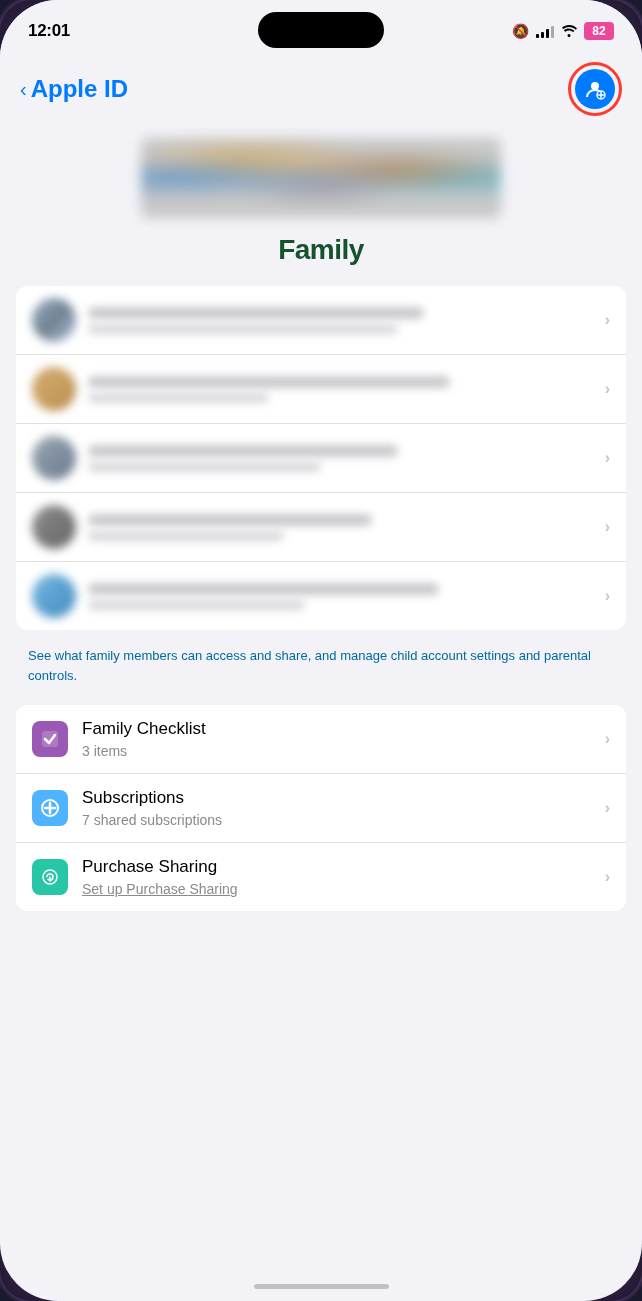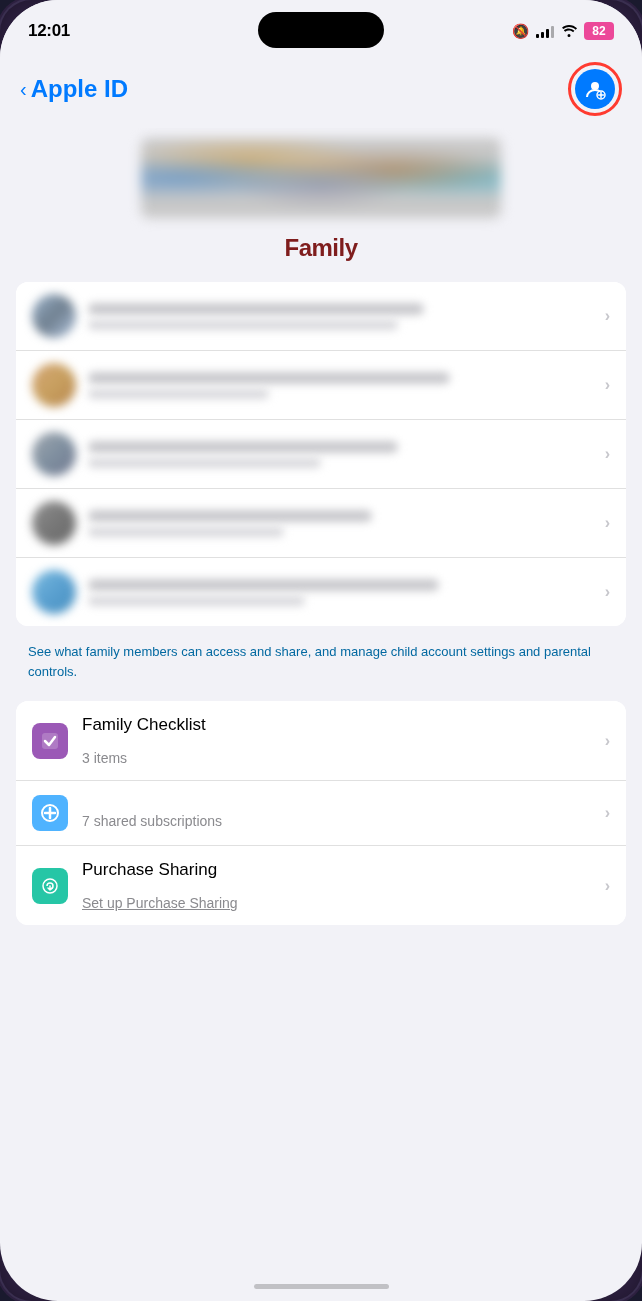--- a/index.html
+++ b/index.html
@@ -218,23 +218,23 @@
       background:
         radial-gradient(ellipse at 10% 50%, rgba(100,150,200,0.8) 0%, transparent 40%),
         radial-gradient(ellipse at 30% 30%, rgba(210,170,100,0.8) 0%, transparent 35%),
         radial-gradient(ellipse at 50% 60%, rgba(150,150,170,0.7) 0%, transparent 35%),
         radial-gradient(ellipse at 70% 40%, rgba(180,140,100,0.8) 0%, transparent 35%),
         radial-gradient(ellipse at 90% 50%, rgba(100,180,200,0.8) 0%, transparent 40%);
       background-color: #c8c8c8;
     }
 
     .family-title {
-      font-size: 24px;
+      font-size: 28px;
       font-weight: 700;
-      color: #7f1d1d;
+      color: #14532d;
       letter-spacing: -0.5px;
     }
 
     
     .members-section {
       background: #fff;
       border-radius: 12px;
       margin: 0 16px 8px 16px;
       overflow: hidden;
     }
@@ -345,21 +345,21 @@
 
     .feature-title {
       font-size: 17px;
       font-weight: 400;
       color: #000;
     }
 
     .feature-subtitle {
       font-size: 14px;
       color: #8a8a8e;
-      margin-top: 15px;
+      margin-top: 4px;
     }
 
     .home-indicator {
       width: 135px;
       height: 5px;
       background: #000;
       border-radius: 3px;
       margin: 8px auto 12px auto;
       opacity: 0.2;
     }
@@ -489,20 +489,21 @@
 
         <div class="feature-row">
           <div class="feature-icon icon-blue">
             <svg width="20" height="20" viewBox="0 0 20 20" fill="white">
               <circle cx="10" cy="10" r="8" stroke="white" stroke-width="2" fill="none"></circle>
               <line x1="10" y1="5" x2="10" y2="15" stroke="white" stroke-width="2.5" stroke-linecap="round"></line>
               <line x1="5" y1="10" x2="15" y2="10" stroke="white" stroke-width="2.5" stroke-linecap="round"></line>
             </svg>
           </div>
           <div class="feature-text">
+            <div class="feature-title">Subscriptions</div>
             <div class="feature-subtitle">7 shared subscriptions</div>
           </div>
           <span class="chevron-right">›</span>
         </div>
 
         <div class="feature-row">
           <div class="feature-icon icon-teal">
             <svg width="20" height="20" viewBox="0 0 20 20" fill="white">
               <path d="M10 3a7 7 0 100 14A7 7 0 0010 3z" fill="none" stroke="white" stroke-width="1.5"></path>
               <path d="M7 10c0-1.7 1.3-3 3-3s3 1.3 3 3-1.3 3-3 3" stroke="white" stroke-width="1.5" fill="none"></path>

